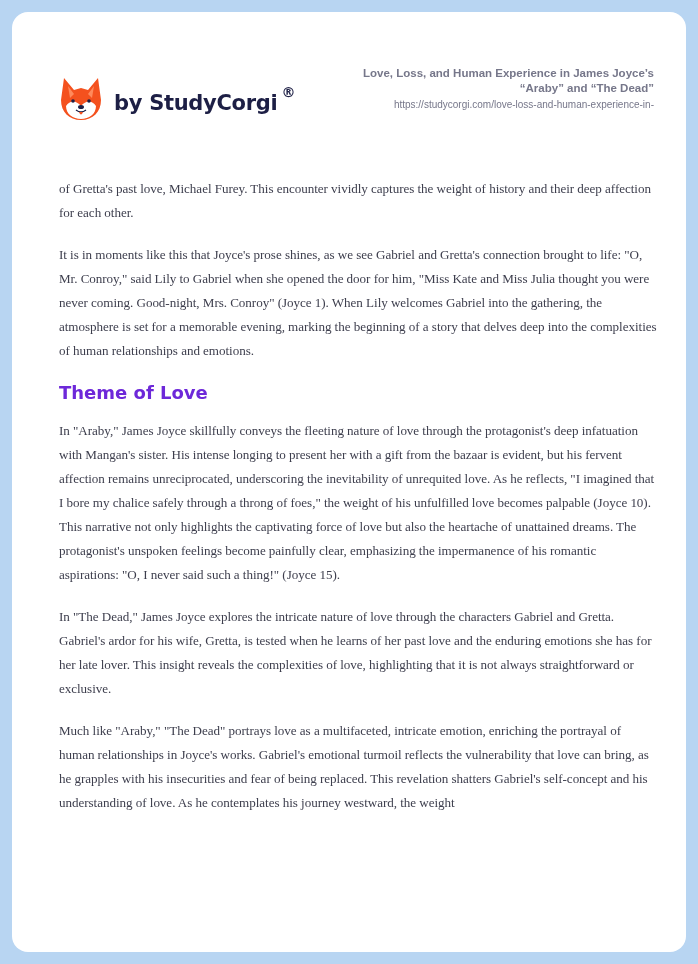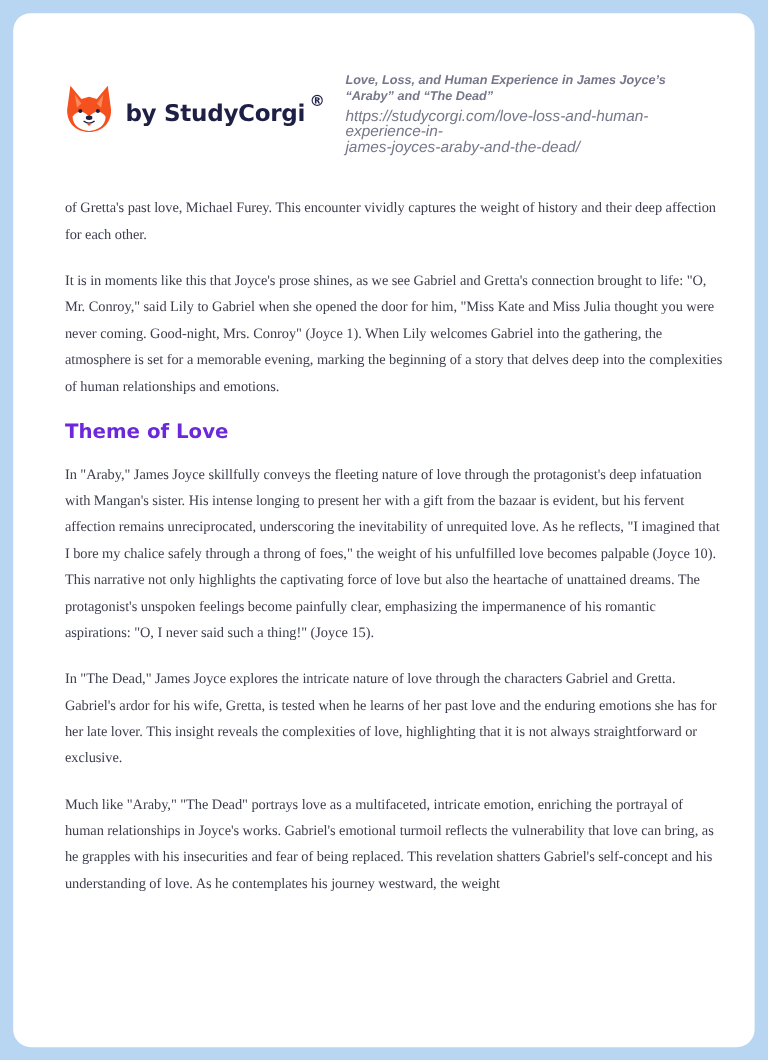--- a/index.html
+++ b/index.html
@@ -54,33 +54,32 @@
       color: #1d1f45;
       margin-left: 4px;
       margin-top: -14px;
       font-weight: bold;
     }
     .doc-info {
       position: absolute;
       right: 32px;
       top: 54px;
       width: 340px;
-      text-align: left;
-      font-style: italic;
+      text-align: right;
     }
     .doc-title {
       font-family: "Liberation Sans", sans-serif;
       font-weight: bold;
       font-size: 11.5px;
       line-height: 15px;
       color: #76778a;
     }
     .doc-url {
       font-family: "Liberation Sans", sans-serif;
-      font-size: 14px;
+      font-size: 10px;
       line-height: 14px;
       color: #76778a;
       margin-top: 2px;
     }
     .content {
       position: absolute;
       left: 47px;
       top: 165px;
       width: 600px;
     }
@@ -131,21 +130,20 @@
       <span class="logo-text">by StudyCorgi</span>
       <span class="logo-reg">®</span>
     </div>
     <div class="doc-info">
       <div class="doc-title">
         <div>Love, Loss, and Human Experience in James Joyce’s</div>
         <div>“Araby” and “The Dead”</div>
       </div>
       <div class="doc-url">
         <div>https://studycorgi.com/love-loss-and-human-experience-in-</div>
-        <div>james-joyces-araby-and-the-dead/</div>
       </div>
     </div>
   </div>
 
   <div class="content">
     <p class="para">of Gretta's past love, Michael Furey. This encounter vividly captures the weight of history and their deep affection for each other.</p>
     <p class="para">It is in moments like this that Joyce's prose shines, as we see Gabriel and Gretta's connection brought to life: "O, Mr. Conroy," said Lily to Gabriel when she opened the door for him, "Miss Kate and Miss Julia thought you were never coming. Good-night, Mrs. Conroy" (Joyce 1). When Lily welcomes Gabriel into the gathering, the atmosphere is set for a memorable evening, marking the beginning of a story that delves deep into the complexities of human relationships and emotions.</p>
     <h2 class="heading">Theme of Love</h2>
     <p class="para">In "Araby," James Joyce skillfully conveys the fleeting nature of love through the protagonist's deep infatuation with Mangan's sister. His intense longing to present her with a gift from the bazaar is evident, but his fervent affection remains unreciprocated, underscoring the inevitability of unrequited love. As he reflects, "I imagined that I bore my chalice safely through a throng of foes," the weight of his unfulfilled love becomes palpable (Joyce 10). This narrative not only highlights the captivating force of love but also the heartache of unattained dreams. The protagonist's unspoken feelings become painfully clear, emphasizing the impermanence of his romantic aspirations: "O, I never said such a thing!" (Joyce 15).</p>
     <p class="para">In "The Dead," James Joyce explores the intricate nature of love through the characters Gabriel and Gretta. Gabriel's ardor for his wife, Gretta, is tested when he learns of her past love and the enduring emotions she has for her late lover. This insight reveals the complexities of love, highlighting that it is not always straightforward or exclusive.</p>

